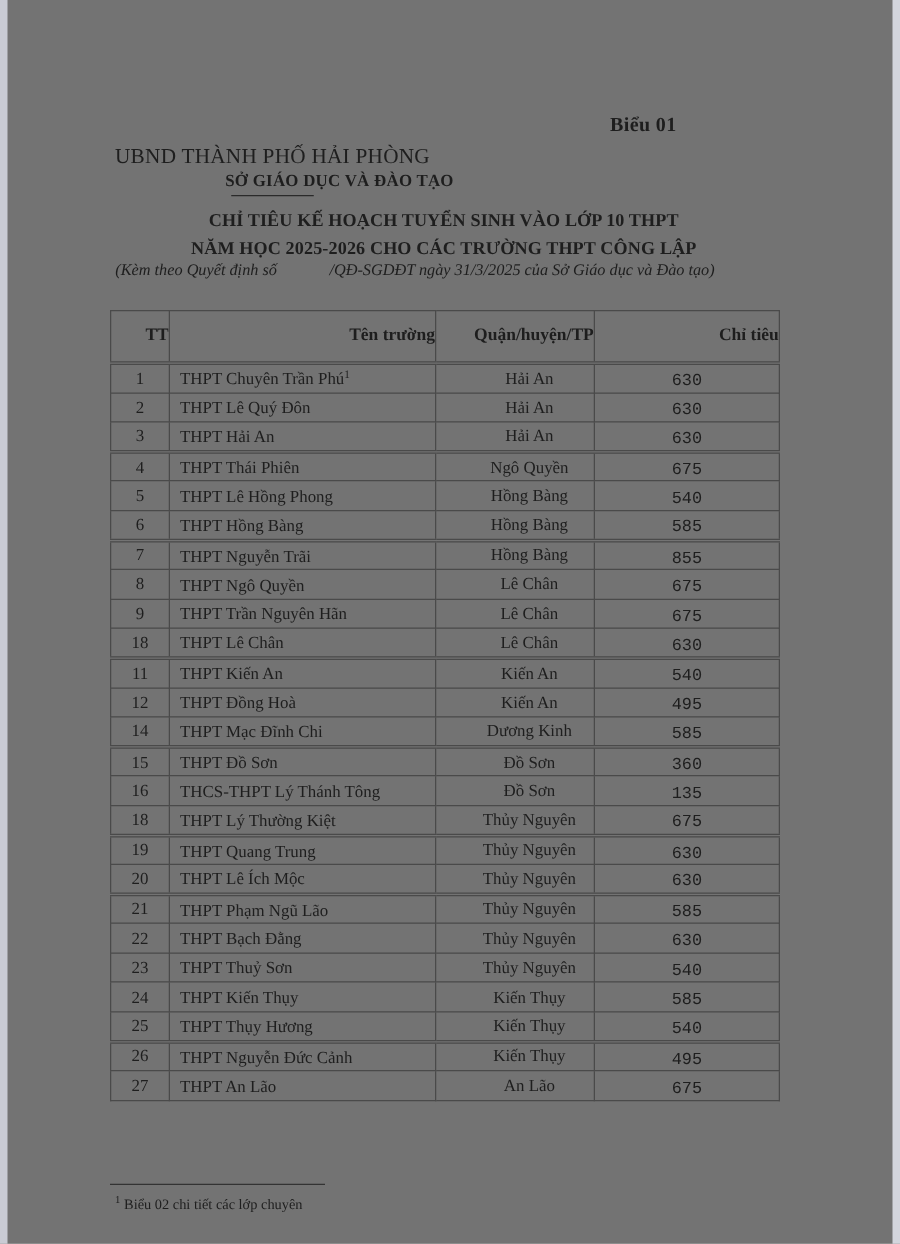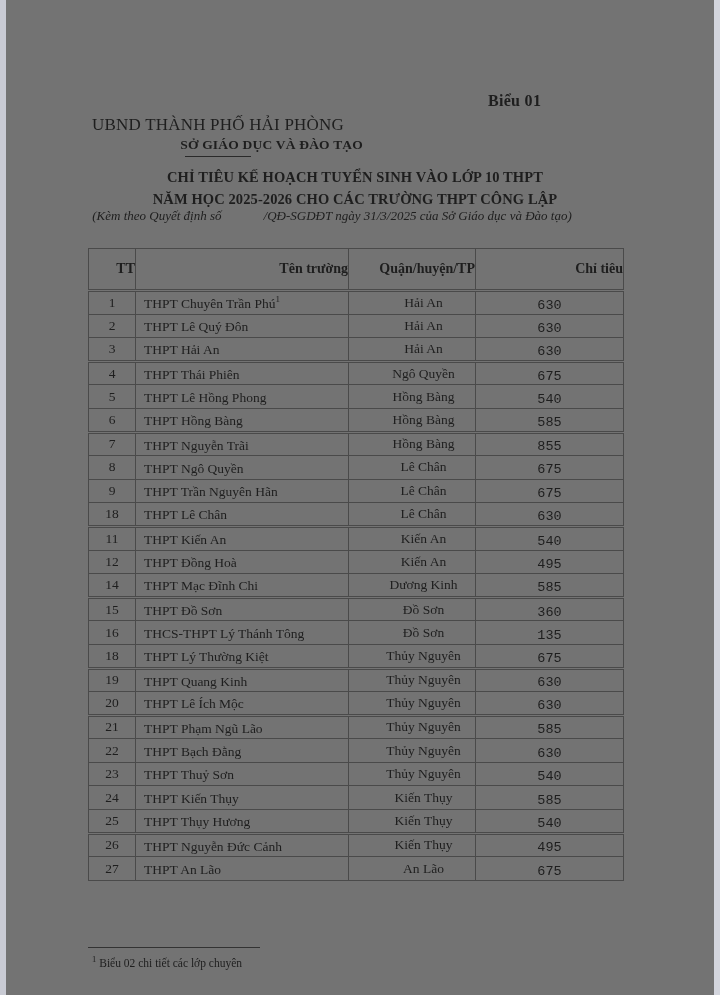--- a/index.html
+++ b/index.html
@@ -230,21 +230,21 @@
 
   <tr>
     <td class="col-tt">18</td>
     <td class="col-school"><span class="school-text">THPT Lý Thường Kiệt</span><sup class="fn"></sup></td>
     <td class="col-district">Thủy Nguyên</td>
     <td class="col-quota"><span class="quota-text">675</span></td>
   </tr>
 
   <tr>
     <td class="col-tt">19</td>
-    <td class="col-school"><span class="school-text">THPT Quang Kinh</span><sup class="fn"></sup></td>
+    <td class="col-school"><span class="school-text">THPT Quang Trung</span><sup class="fn"></sup></td>
     <td class="col-district">Thủy Nguyên</td>
     <td class="col-quota"><span class="quota-text">630</span></td>
   </tr>
 
   <tr>
     <td class="col-tt">20</td>
     <td class="col-school"><span class="school-text">THPT Lê Ích Mộc</span><sup class="fn"></sup></td>
     <td class="col-district">Thủy Nguyên</td>
     <td class="col-quota"><span class="quota-text">630</span></td>
   </tr>

